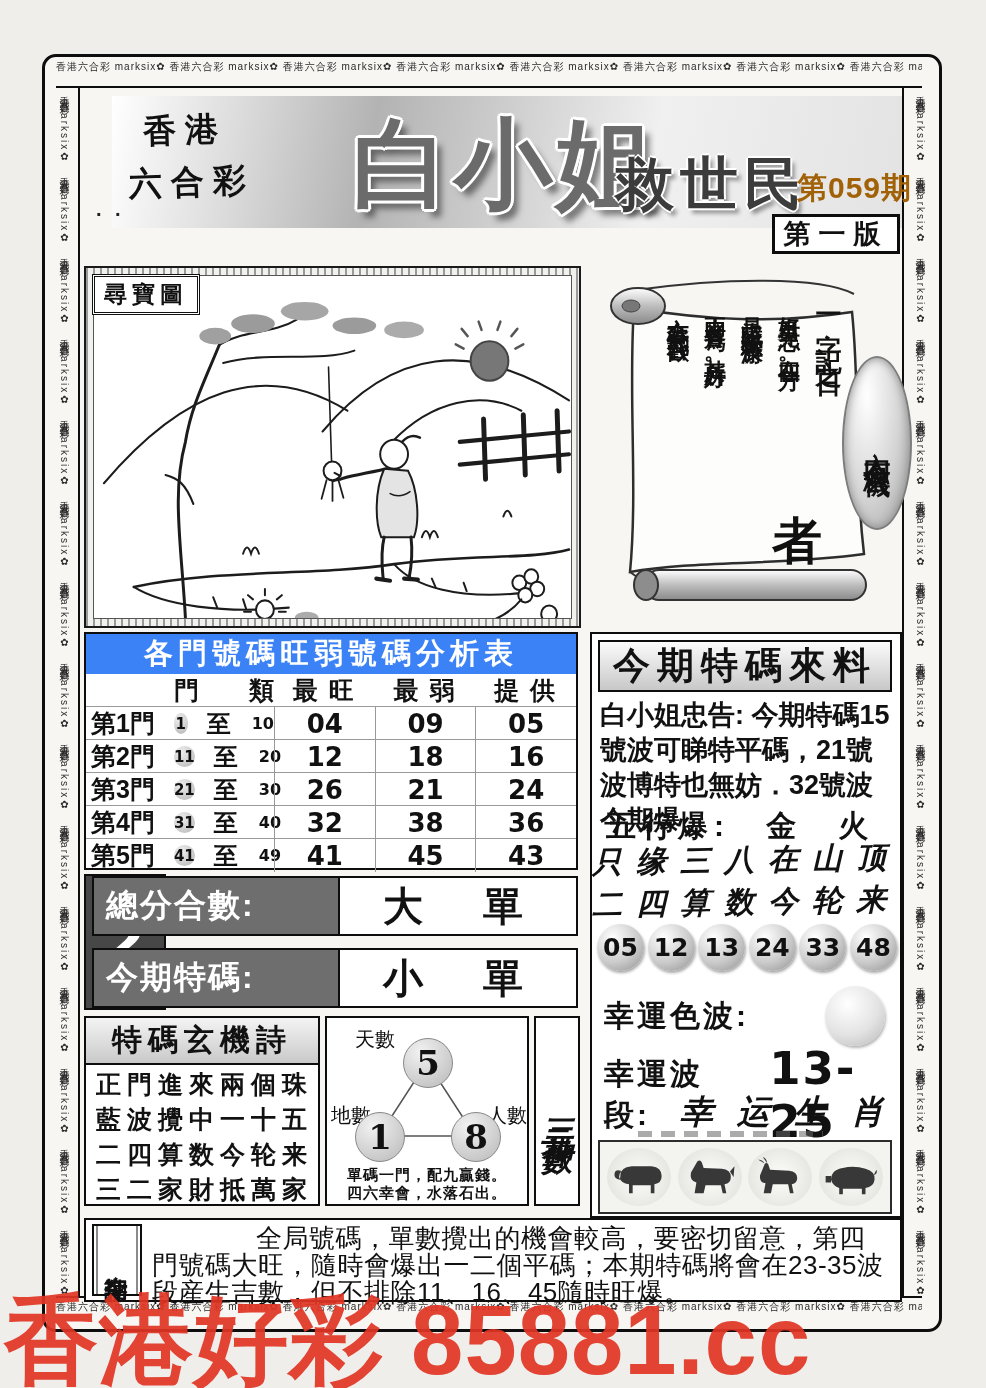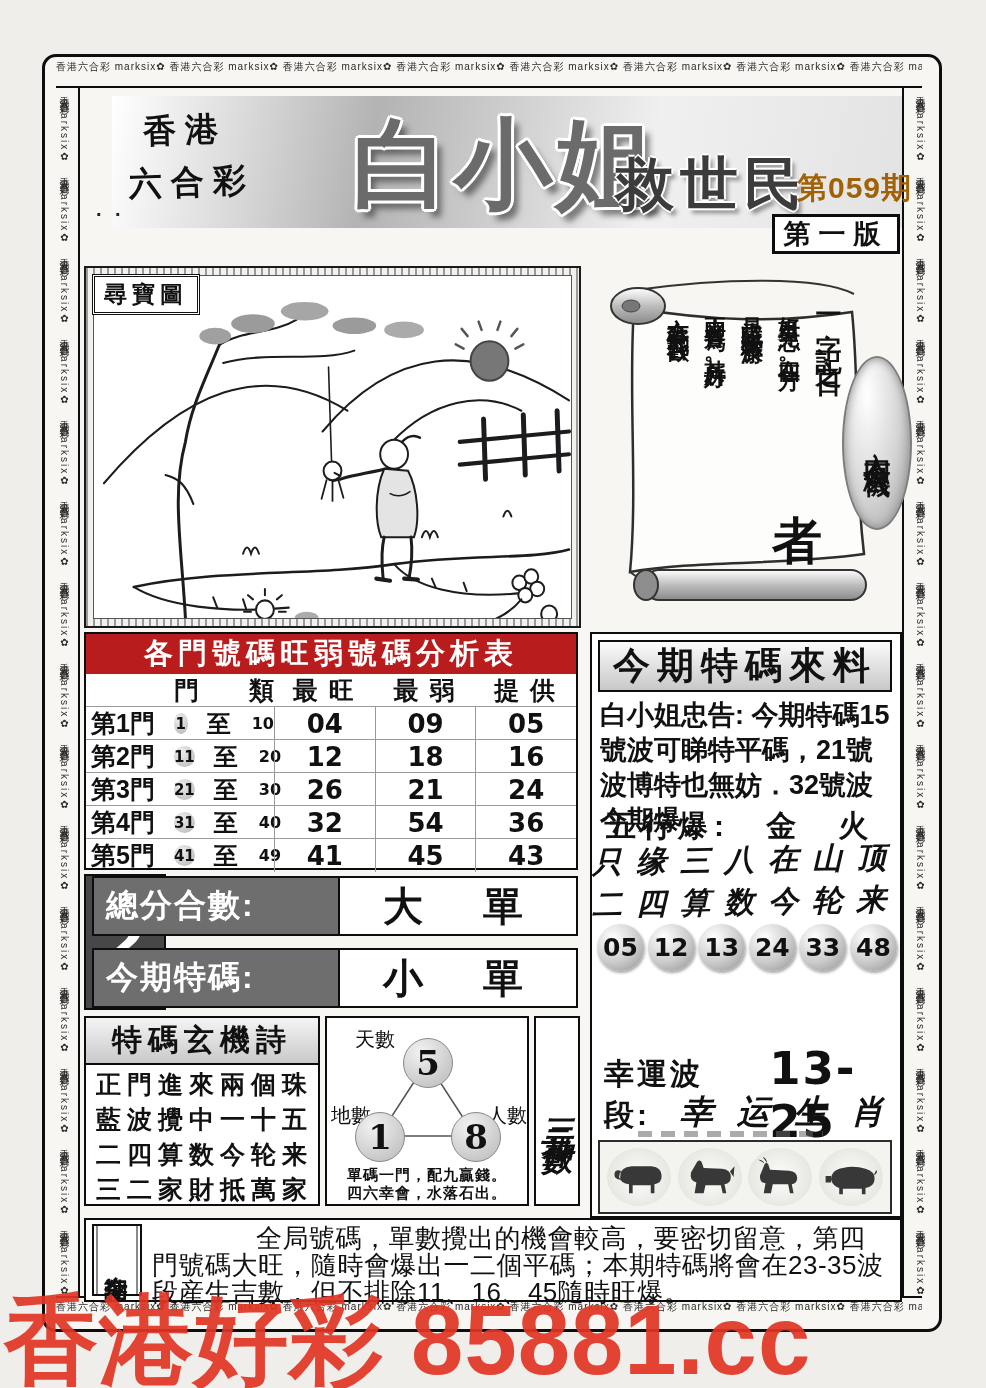--- a/index.html
+++ b/index.html
@@ -37,21 +37,21 @@
   .scroll-text{left:650px;top:300px;width:200px;height:256px;writing-mode:vertical-rl;text-orientation:upright;}
   .s-title{font-size:26px;font-weight:900;letter-spacing:13px;line-height:42px;}
   .s-line{font-size:22px;font-weight:700;letter-spacing:4px;line-height:37px;}
   .s-answer{left:772px;top:508px;font-size:50px;font-weight:800;}
   .oval{left:842px;top:356px;width:66px;height:170px;border-radius:50%;border:2px solid #7d7d7d;
      background:radial-gradient(ellipse at 35% 22%,#ffffff,#d4d4d4 55%,#9d9d9d);box-shadow:inset 0 0 10px #8a8a8a;
      display:flex;align-items:center;justify-content:center;writing-mode:vertical-rl;text-orientation:upright;
      font-family:"DejaVu Serif","Liberation Serif",serif;font-size:27px;font-weight:900;letter-spacing:6px;z-index:7;}
   
   .tbl{left:84px;top:632px;width:494px;height:238px;border:2px solid #0d0d0d;background:#fff;box-sizing:border-box;}
-  .tbl-title{height:40px;background:#b91c1c;color:#fff;font-size:29px;font-weight:900;letter-spacing:5px;
+  .tbl-title{height:40px;background:#3b82f6;color:#fff;font-size:29px;font-weight:900;letter-spacing:5px;
      display:flex;align-items:center;justify-content:center;}
   .t-row{display:grid;grid-template-columns:188px 1fr 1fr 1fr;align-items:center;height:32px;border-top:1px solid #9a9a9a;}
   .t-head{height:32px;font-weight:900;border-top:none;}
   .t-head div{font-size:25px;letter-spacing:2px;text-align:center;}
   .t-head .g{text-align:right;padding-left:12px;letter-spacing:0;}
   .t-gate{padding-left:5px;font-size:25px;font-weight:900;display:flex;align-items:center;white-space:nowrap;gap:18px;}
   .circ{display:inline-flex;width:30px;height:21px;border-radius:50%;margin:0 1px;
      background:radial-gradient(circle at 35% 30%,#efefef,#b5b5b5);align-items:center;justify-content:center;
      font-size:15px;font-weight:700;font-family:"DejaVu Sans",sans-serif;}
   .zhi{font-size:24px;font-weight:900;}
@@ -298,21 +298,21 @@
       <div class="t-num">24</div>
     </div>
     <div class="t-row">
       <div class="t-gate">
           <span>第4門</span>
           <span class="circ">31</span>
           <span class="zhi">至</span>
           <span class="ton">40</span>
         </div>
       <div class="t-num">32</div>
-      <div class="t-num">54</div>
+      <div class="t-num">38</div>
       <div class="t-num">36</div>
     </div>
     <div class="t-row">
       <div class="t-gate">
           <span>第5門</span>
           <span class="circ">41</span>
           <span class="zhi">至</span>
           <span class="ton">49</span>
         </div>
       <div class="t-num">41</div>
@@ -367,20 +367,24 @@
     </div>
     <div class="abs verse" style="top:206px;">只缘三八在山顶</div>
     <div class="abs verse" style="top:248px;">二四算数今轮来</div>
     <div class="abs balls">
       <div class="ball">05</div>
       <div class="ball">12</div>
       <div class="ball">13</div>
       <div class="ball">24</div>
       <div class="ball">33</div>
       <div class="ball">48</div>
+    </div>
+    <div class="abs lrow" style="top:352px;">
+      <span class="l-lbl">幸運色波:</span>
+      <span class="colorball"></span>
     </div>
     <div class="abs lrow" style="top:408px;">
       <span class="l-lbl">幸運波段:</span>
       <span class="rangeval">13-25</span>
     </div>
     <div class="abs zodiac">幸运生肖</div>
     <div class="abs dashes"></div>
     <div class="abs animals">
       <div class="ani">
         <svg viewBox="0 0 64 48">

